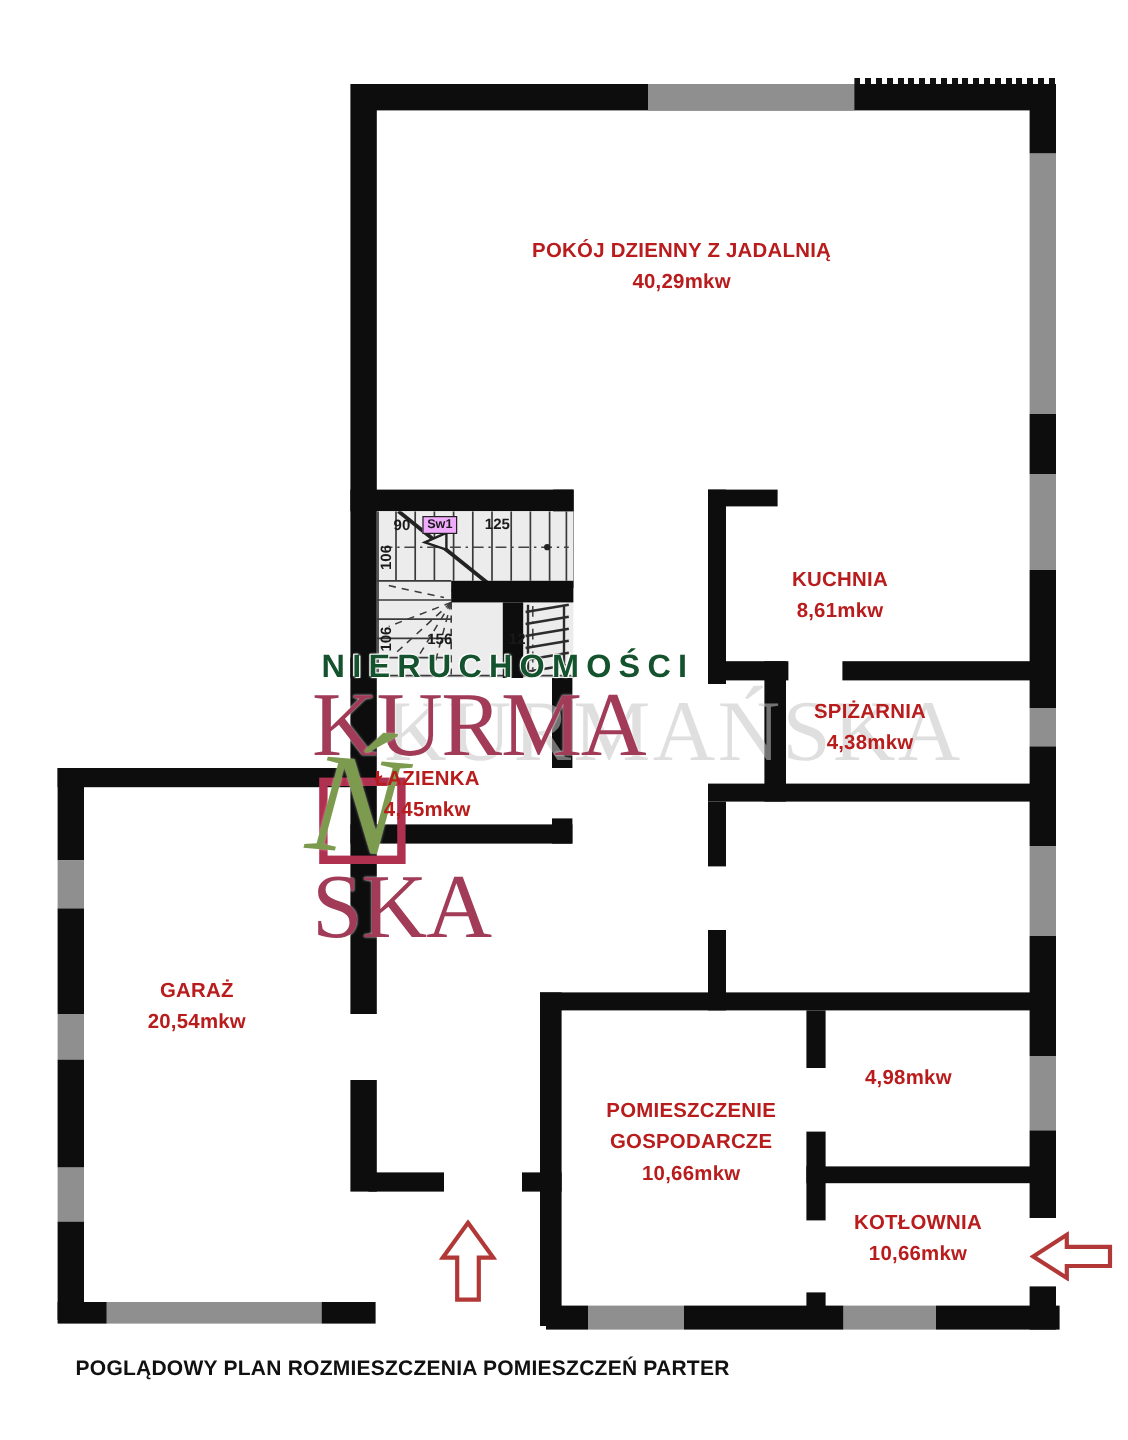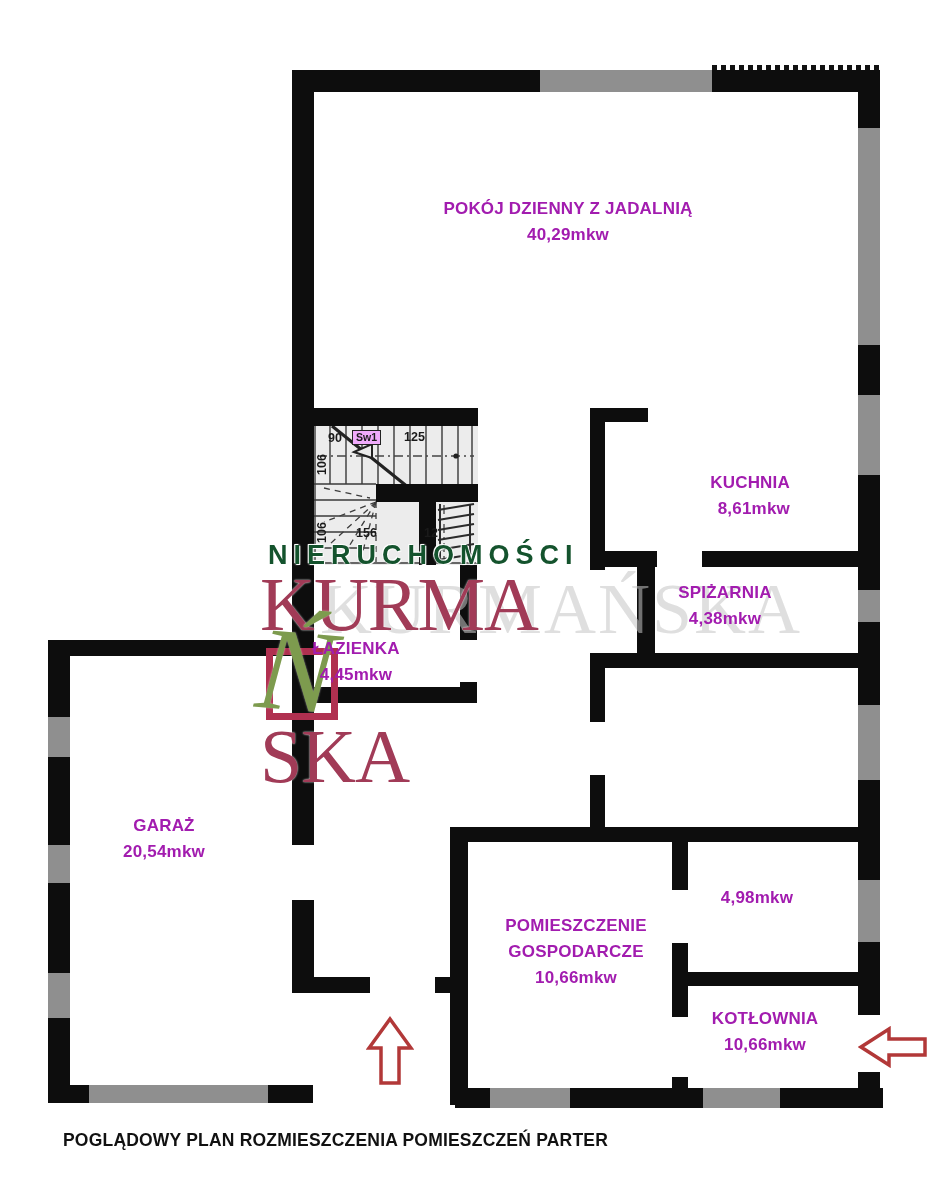--- a/index.html
+++ b/index.html
@@ -4,21 +4,21 @@
 <style>
   html,body{margin:0;padding:0;background:#ffffff;}
   #plan{position:relative;width:940px;height:1200px;background:#ffffff;overflow:hidden;
         font-family:"Liberation Sans",sans-serif;}
   
   .w{position:absolute;background:#0d0d0d;z-index:1;}
   .win{position:absolute;background:#8f8f8f;z-index:1;}
   .serr{position:absolute;height:5px;z-index:1;
         background:repeating-linear-gradient(90deg,#111 0 5px,transparent 5px 9px);}
   
-  .lbl{position:absolute;z-index:4;text-align:center;color:#a21caf;font-weight:bold;
+  .lbl{position:absolute;z-index:4;text-align:center;color:#b91c1c;font-weight:bold;
        font-size:17px;line-height:26px;letter-spacing:.2px;}
   
   #stair{position:absolute;left:314px;top:426px;width:164px;height:139px;z-index:1;}
   .stxt{position:absolute;z-index:2;color:#1a1a1a;font-weight:bold;font-size:12.5px;line-height:13px;}
   .stxt.v{transform:rotate(-90deg);transform-origin:left top;}
   .sw1box{border:1.5px solid #222;padding:0 3px;font-size:10.5px;background:#f0abfc;}
   
   #wm-ghost{position:absolute;left:320px;top:579px;z-index:3;font-family:"Liberation Serif",serif;
             font-size:72px;line-height:60px;color:#c6c6c6;opacity:.55;letter-spacing:2px;}
   #wm-line1{position:absolute;left:268px;top:540px;z-index:3;color:#14532d;font-weight:bold;
@@ -177,21 +177,21 @@
   <span class="stxt" style="left:404px;top:431px;">125</span>
   <span class="stxt v" style="left:316px;top:475px;">106</span>
   <span class="stxt v" style="left:316px;top:543px;">106</span>
   <span class="stxt" style="left:356px;top:527px;">156</span>
   <span class="stxt" style="left:424px;top:527px;">12</span>
 
   <div class="lbl" style="left:418px;top:196px;width:300px;">
     <div>POKÓJ DZIENNY Z JADALNIĄ</div>
     <div>40,29mkw</div>
   </div>
-  <div class="lbl" style="left:610px;top:470px;width:180px;text-align:right;">
+  <div class="lbl" style="left:610px;top:470px;width:180px;">
     <div>KUCHNIA</div>
     <div>8,61mkw</div>
   </div>
   <div class="lbl" style="left:635px;top:580px;width:180px;">
     <div>SPIŻARNIA</div>
     <div>4,38mkw</div>
   </div>
   <div class="lbl" style="left:266px;top:620px;width:180px;margin-top:16px;">
     <div>ŁAZIENKA</div>
     <div>4,45mkw</div>

